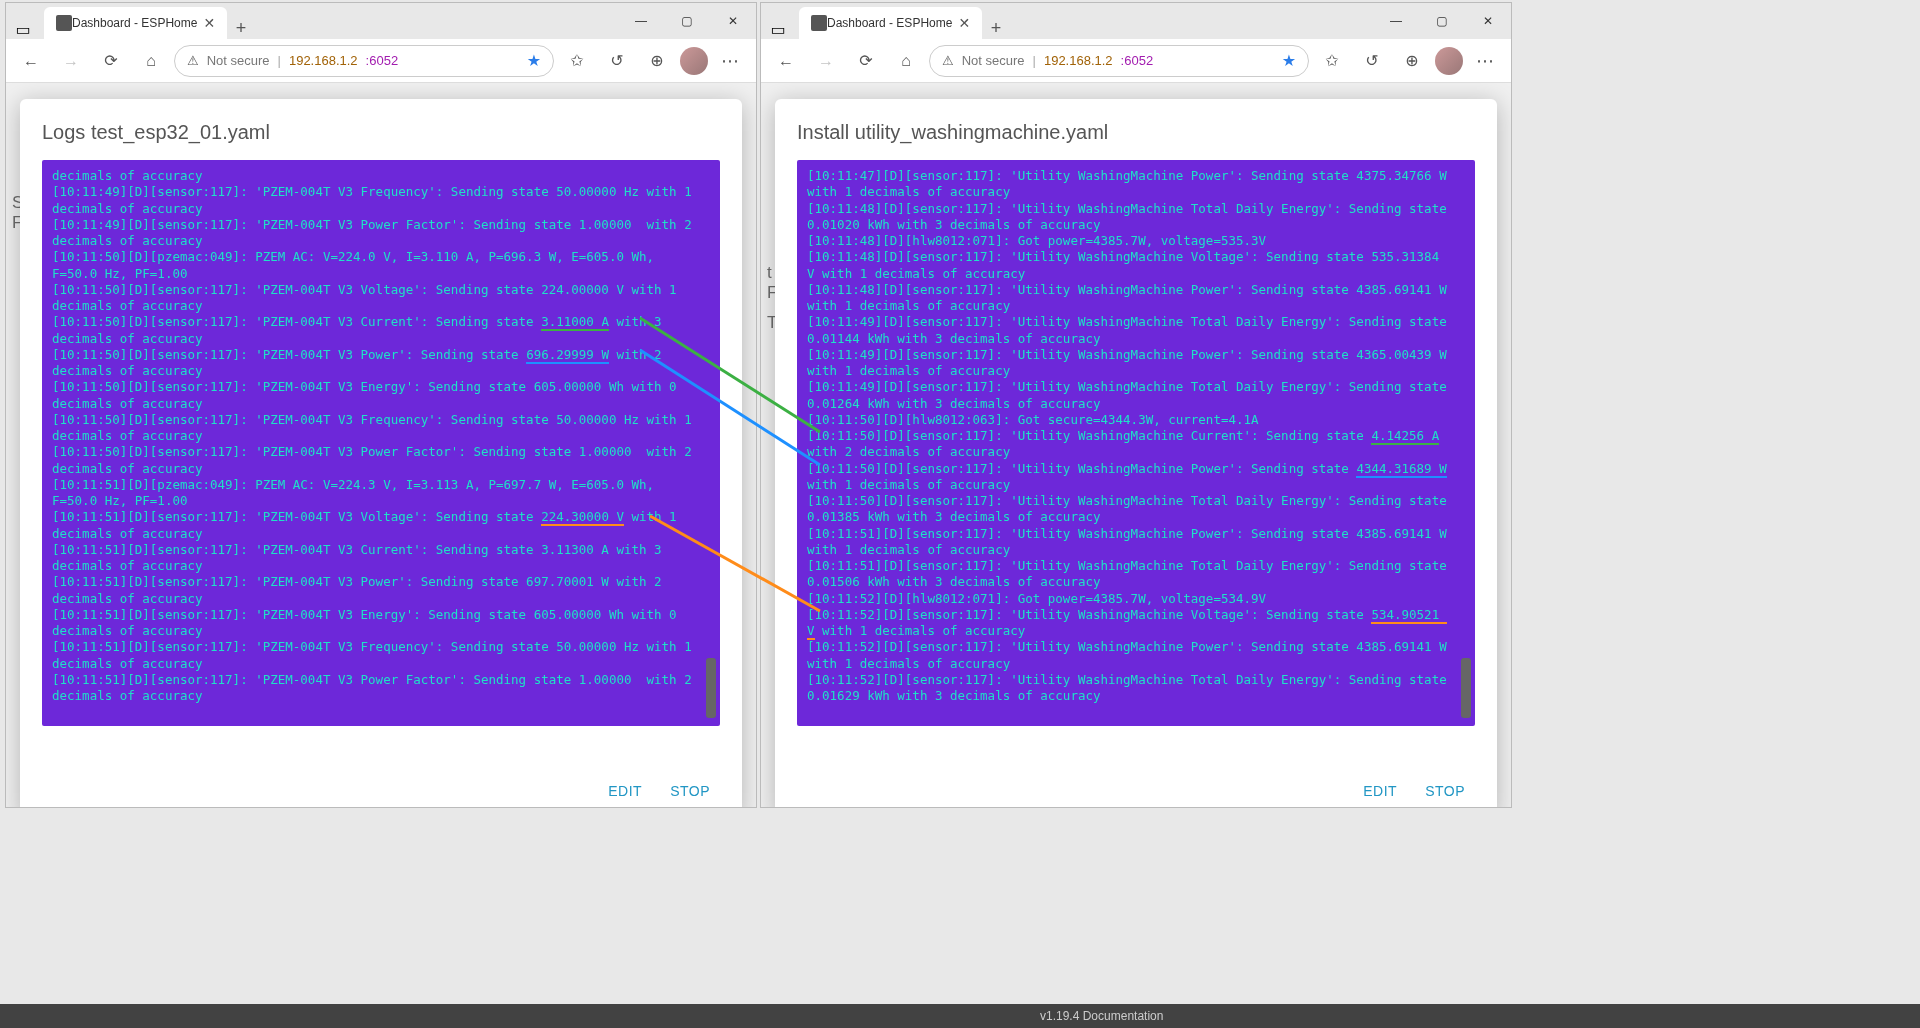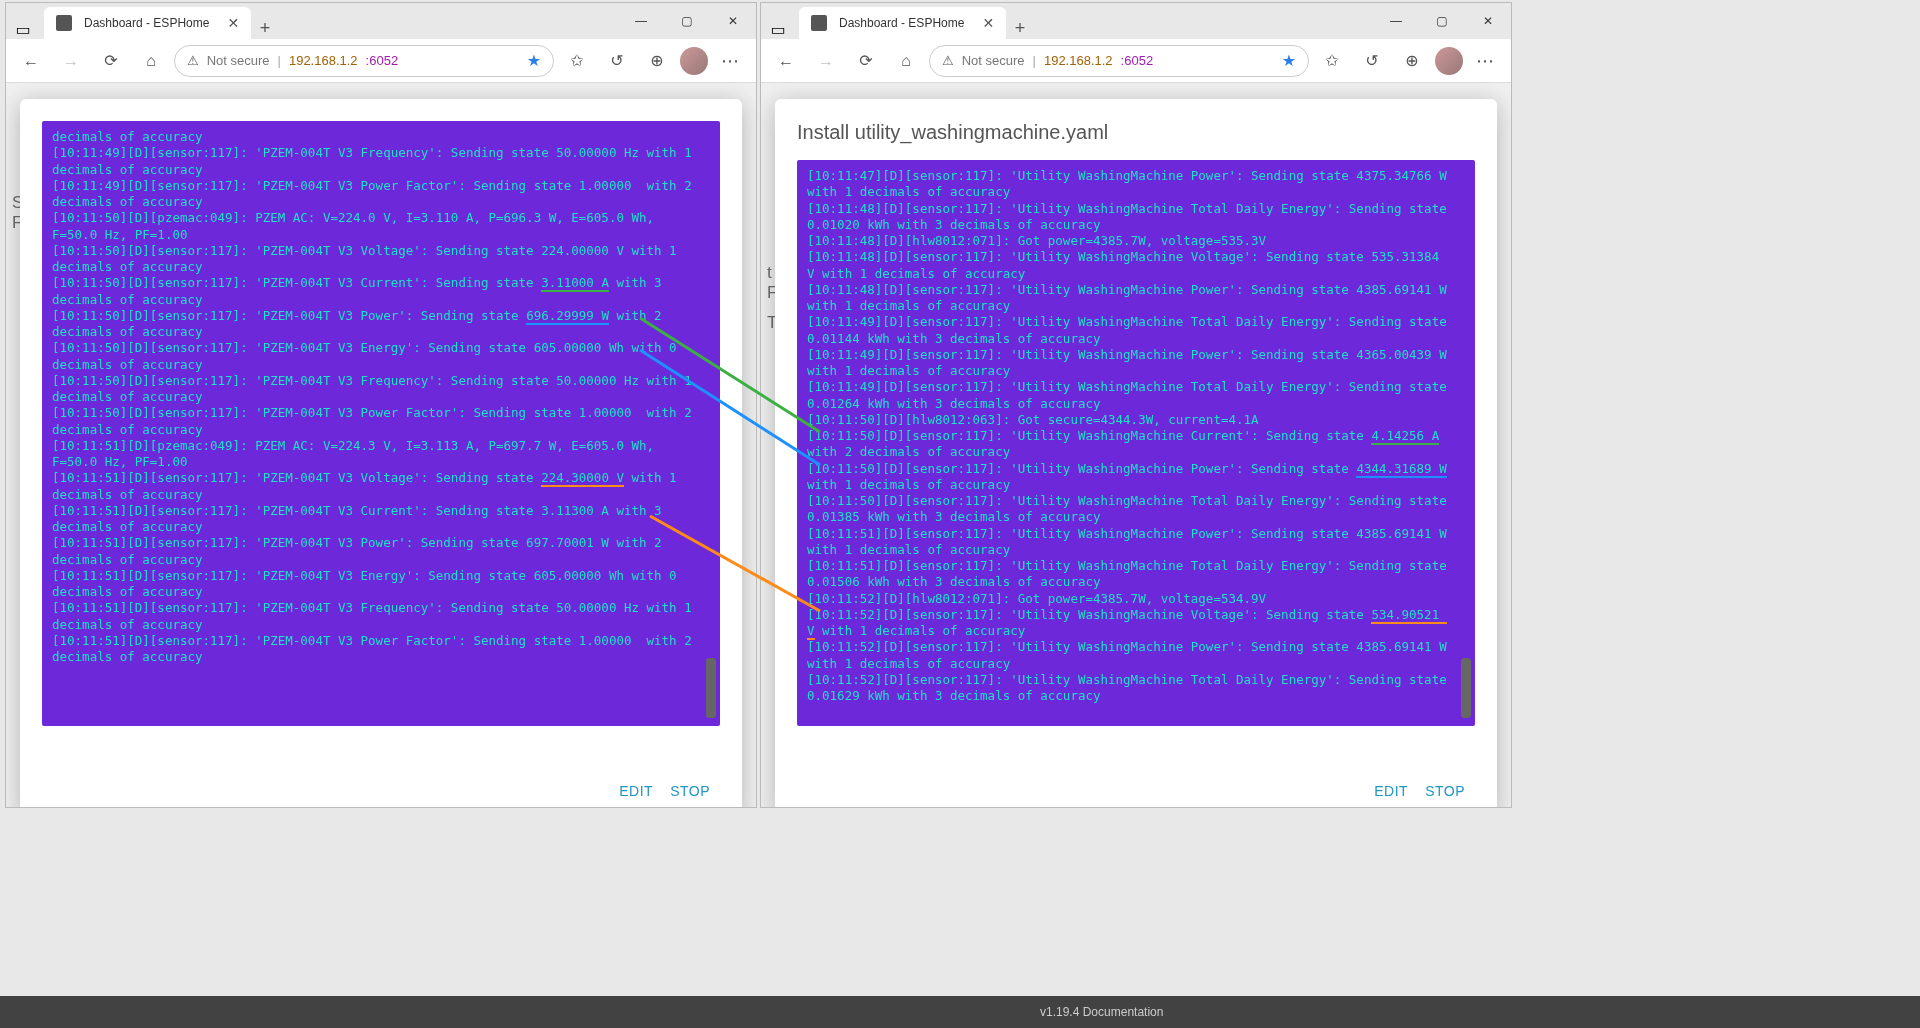--- a/index.html
+++ b/index.html
@@ -22,21 +22,21 @@
 .window-right { left: 760px; top: 2px; width: 752px; height: 806px; }
 .titlebar {
   height: 36px;
   display: flex;
   align-items: center;
   background: #e8e8e8;
 }
 .tab-region { display:flex; align-items:flex-end; height:36px; }
 .sys-icon { width:34px; display:flex; align-items:center; justify-content:center; }
 .tab {
-  display:flex; align-items:center; gap:12px;
+  display:flex; align-items:center; gap:0;
   background:#fff; height:32px; padding:0 12px;
   border-radius:6px 6px 0 0; font-size:12px; color:#333;
   margin-left:4px;
 }
 .tab .favicon { width:16px; height:16px; background:#555; border-radius:2px; }
 .tab-close { color:#555; font-size:14px; margin-left:6px; }
 .newtab { width:28px; text-align:center; color:#555; font-size:18px; }
 .win-controls { margin-left:auto; display:flex; }
 .win-controls div { width:46px; height:32px; display:flex; align-items:center; justify-content:center; color:#333; font-size:12px; }
 .toolbar {
@@ -69,24 +69,24 @@
   flex:1; background:#6d28d9; color:#1fe0c8; font-family:Consolas, monospace;
   font-size:12.5px; line-height:1.3; padding:8px 24px 8px 10px; overflow:hidden;
   position:relative; border-radius:2px;
 }
 .terminal .line { white-space:pre-wrap; }
 .scrollbar { position:absolute; right:2px; top:4px; bottom:4px; width:14px; }
 .scroll-thumb { position:absolute; left:2px; right:2px; bottom:4px; height:60px; background:#666; border-radius:3px; }
 .underline-g { border-bottom:2px solid #3cb043; }
 .underline-b { border-bottom:2px solid #1e90ff;margin-top:35px; }
 .underline-o { border-bottom:2px solid #ff8c1a; }
-.modal-footer { display:flex; justify-content:flex-end; gap:17px; padding:14px 10px 4px;margin-top:43px; }
+.modal-footer { display:flex; justify-content:flex-end; gap:28px; padding:14px 10px 4px;margin-top:43px; }
 .modal-footer span { color:#2196c4; font-size:14px; letter-spacing:.5px; font-weight:500; }
 .footer-strip {
-  position:absolute; bottom:0; left:0; right:0; height:32px;
+  position:absolute; bottom:0; left:0; right:0; height:24px;
   background:#424242; color:#ccc; font-size:12px; display:flex; align-items:center;
   padding-left:1040px;
 }
 .annotation { position:absolute; pointer-events:none; }
 </style>
 </head>
 <body>
 
 <div class="window window-left">
   <div class="titlebar">
@@ -122,20 +122,21 @@
     <div class="tb-btn">✩</div>
     <div class="tb-btn">↺</div>
     <div class="tb-btn">⊕</div>
     <div class="avatar"></div>
     <div class="tb-btn dots">⋯</div>
   </div>
   <div class="content">
     <div class="bg-fragment" style="left:6px; top:110px">S</div>
     <div class="bg-fragment" style="left:6px; top:130px">F</div>
     <div class="modal">
+      <div class="modal-title">Logs test_esp32_01.yaml</div>
       <div class="terminal">
         <div class="line">decimals of accuracy</div>
         <div class="line">[10:11:49][D][sensor:117]: 'PZEM-004T V3 Frequency': Sending state 50.00000 Hz with 1 decimals of accuracy</div>
         <div class="line">[10:11:49][D][sensor:117]: 'PZEM-004T V3 Power Factor': Sending state 1.00000  with 2 decimals of accuracy</div>
         <div class="line">[10:11:50][D][pzemac:049]: PZEM AC: V=224.0 V, I=3.110 A, P=696.3 W, E=605.0 Wh, F=50.0 Hz, PF=1.00</div>
         <div class="line">[10:11:50][D][sensor:117]: 'PZEM-004T V3 Voltage': Sending state 224.00000 V with 1 decimals of accuracy</div>
         <div class="line"><span>[10:11:50][D][sensor:117]: 'PZEM-004T V3 Current': Sending state </span><span class="underline-g">3.11000 A</span><span> with 3 decimals of accuracy</span></div>
         <div class="line"><span>[10:11:50][D][sensor:117]: 'PZEM-004T V3 Power': Sending state </span><span class="underline-b">696.29999 W</span><span> with 2 decimals of accuracy</span></div>
         <div class="line">[10:11:50][D][sensor:117]: 'PZEM-004T V3 Energy': Sending state 605.00000 Wh with 0 decimals of accuracy</div>
         <div class="line">[10:11:50][D][sensor:117]: 'PZEM-004T V3 Frequency': Sending state 50.00000 Hz with 1 decimals of accuracy</div>

